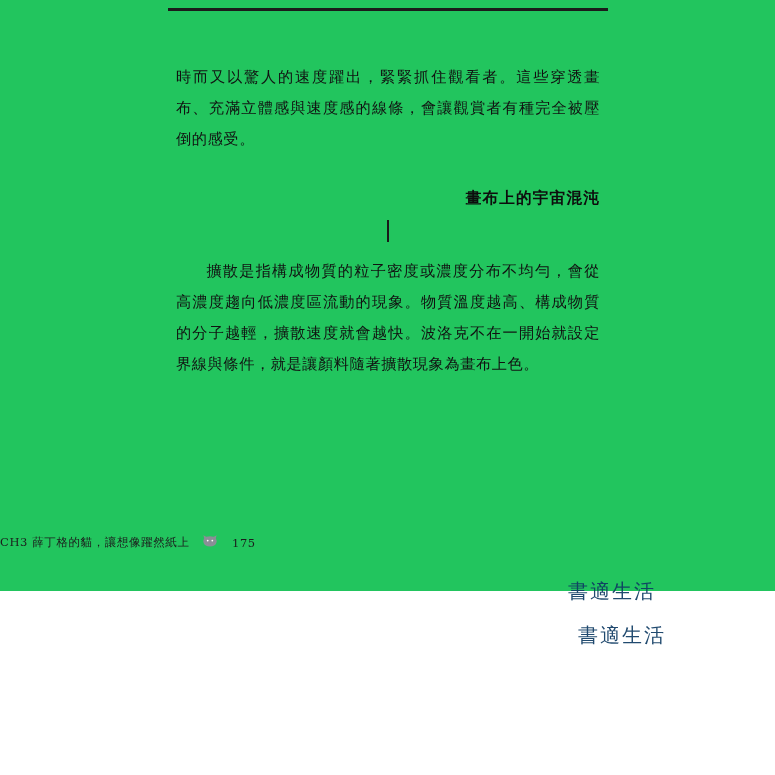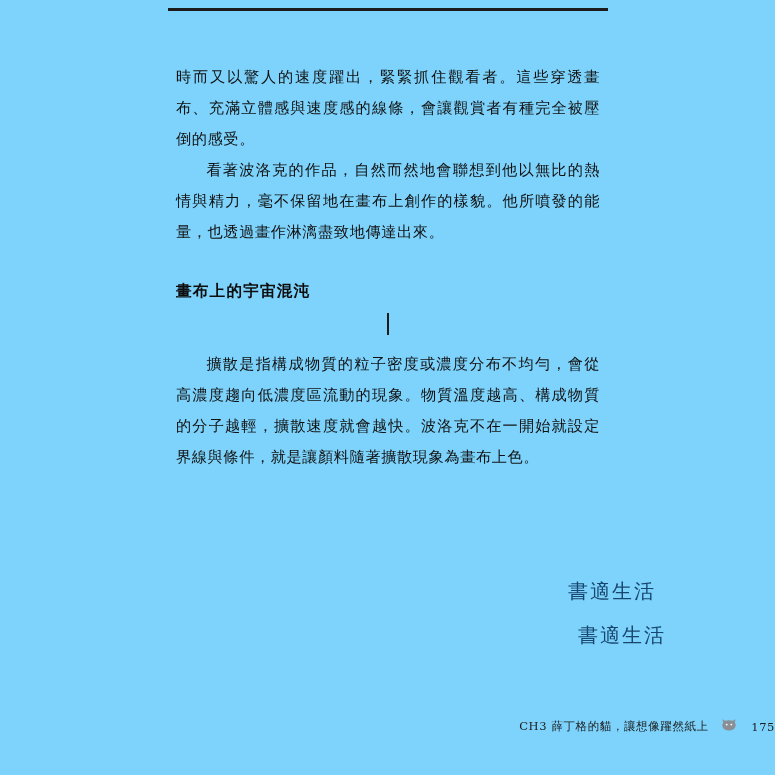--- a/index.html
+++ b/index.html
@@ -9,22 +9,22 @@
   body {
     width: 775px;
     height: 775px;
     background: #ffffff;
     font-family: "DejaVu Serif", "Liberation Serif", serif;
     overflow: hidden;
   }
   .page {
     position: relative;
     width: 775px;
-    height: 775px;
-    background: #7dd3fc;
+    height: 591px;
+    background: #22c55e;
     box-sizing: border-box;
   }
   
   .top-rule {
     position: absolute;
     top: 8px;
     left: 168px;
     width: 440px;
     height: 3px;
     background: #1b1b1b;
@@ -45,21 +45,21 @@
     text-indent: 2em;
     letter-spacing: 0.6px;
     font-family: "DejaVu Serif", "Liberation Serif", serif;
   }
   p.first-par {
     text-indent: 0;
   }
   .section-head {
     margin-top: 30px;
     margin-bottom: 0;
-    text-align: left;
+    text-align: right;
     font-size: 15.6px;
     font-weight: bold;
     color: #0d0d0d;
     letter-spacing: 1.2px;
     line-height: 26px;
     font-family: Liberation Serif, serif;
   }
   .head-divider {
     width: 2px;
     height: 22px;
@@ -83,21 +83,21 @@
   .watermark.w2 {
     top: 622px;
     left: 578px;
   }
   
   .footer {
     position: absolute;
     bottom: 40px;
     left: 0;
     width: 775px;
-    text-align: right;
+    text-align: left;
     font-size: 11.5px;
     color: #1c1c1c;
     letter-spacing: 0.6px;
   }
   .footer .ftxt { vertical-align: middle; }
   .footer .cat-icon {
     display: inline-block;
     vertical-align: middle;
     margin: 0 6px 0 8px;
   }
@@ -109,21 +109,20 @@
 </head>
 <body>
 
 <div class="page">
 
   <div class="top-rule"></div>
 
   <div class="content">
 
     <p class="body-par first-par">時而又以驚人的速度躍出，緊緊抓住觀看者。這些穿透畫布、充滿立體感與速度感的線條，會讓觀賞者有種完全被壓倒的感受。</p>
-    <p class="body-par">看著波洛克的作品，自然而然地會聯想到他以無比的熱情與精力，毫不保留地在畫布上創作的樣貌。他所噴發的能量，也透過畫作淋漓盡致地傳達出來。</p>
 
     <div class="section-head">畫布上的宇宙混沌</div>
     <div class="head-divider"></div>
 
     <p class="body-par">擴散是指構成物質的粒子密度或濃度分布不均勻，會從高濃度趨向低濃度區流動的現象。物質溫度越高、構成物質的分子越輕，擴散速度就會越快。波洛克不在一開始就設定界線與條件，就是讓顏料隨著擴散現象為畫布上色。</p>
 
   </div>
 
   <div class="watermark w1">書適生活</div>
   <div class="watermark w2">書適生活</div>

